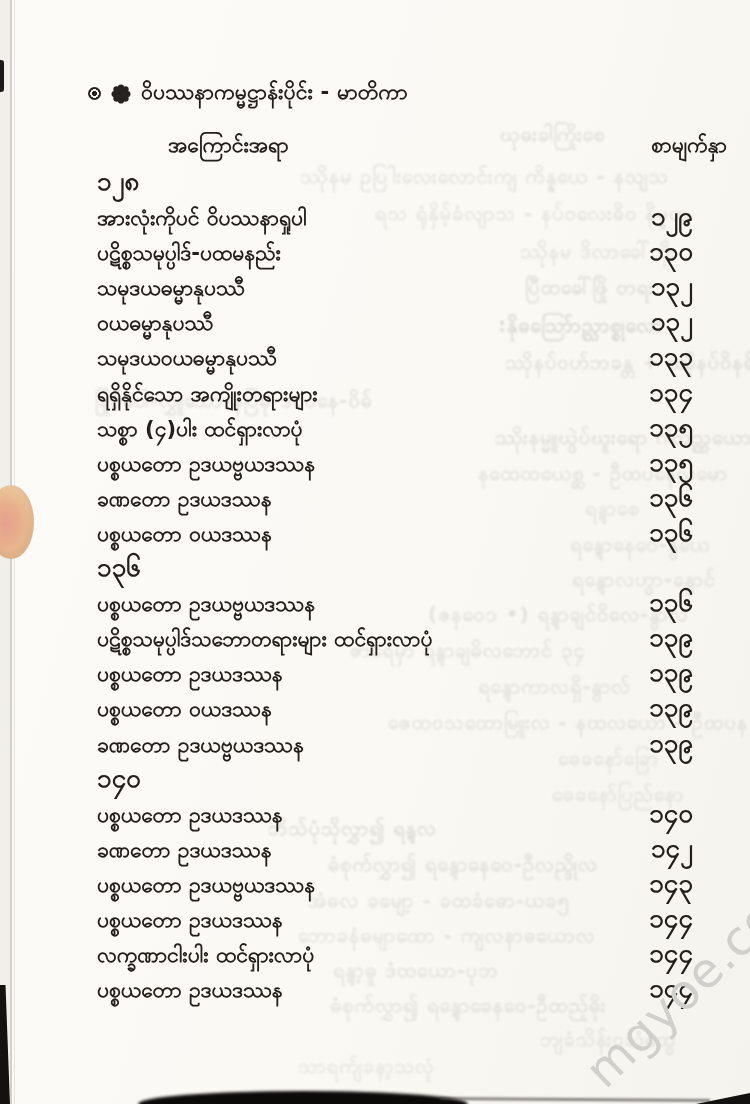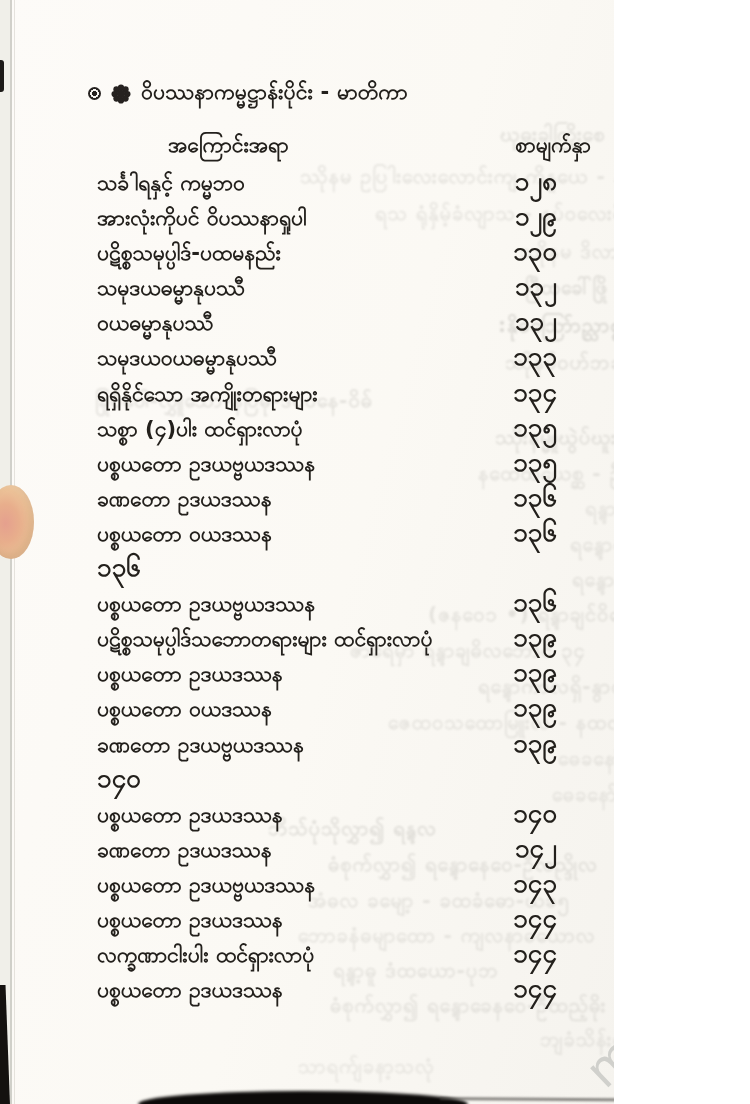--- a/index.html
+++ b/index.html
@@ -1,17 +1,17 @@
 <!DOCTYPE html>
 <html><head>
 <meta charset="utf-8">
 <style>
   html,body{margin:0;padding:0;background:#ffffff;}
   .page{
-    position:relative;width:614px;height:1104px;overflow:hidden;
+    position:relative;width:750px;height:1104px;overflow:hidden;
     background:linear-gradient(105deg,#fdfbf8 0%,#fbf9f4 55%,#f5f3ee 100%);
     font-family:"DejaVu Sans",sans-serif;color:#23201c;
   }
   
   .ghost-layer{position:absolute;inset:0;overflow:hidden;z-index:1;}
   .ghost{
     position:absolute;font-size:20px;font-weight:600;color:#6f6d66;
     white-space:nowrap;letter-spacing:1px;filter:blur(1.3px);
   }
   
@@ -116,21 +116,20 @@
     <span class="title">ဝိပဿနာကမ္မဋ္ဌာန်းပိုင်း - မာတိကာ</span>
   </header>
 
   <div class="cols">
     <span class="col-left">အကြောင်းအရာ</span>
     <span class="col-right">စာမျက်နှာ</span>
   </div>
 
   <main class="toc" id="toc">
     <div class="row">
-      <span class="lbl">သင်္ခါရနှင့် ကမ္မဘဝ</span>
       <span class="pg">၁၂၈</span>
     </div>
 
     <div class="row">
       <span class="lbl">အားလုံးကိုပင် ဝိပဿနာရှုပါ</span>
       <span class="pg">၁၂၉</span>
     </div>
 
     <div class="row">
       <span class="lbl">ပဋိစ္စသမုပ္ပါဒ်-ပထမနည်း</span>

